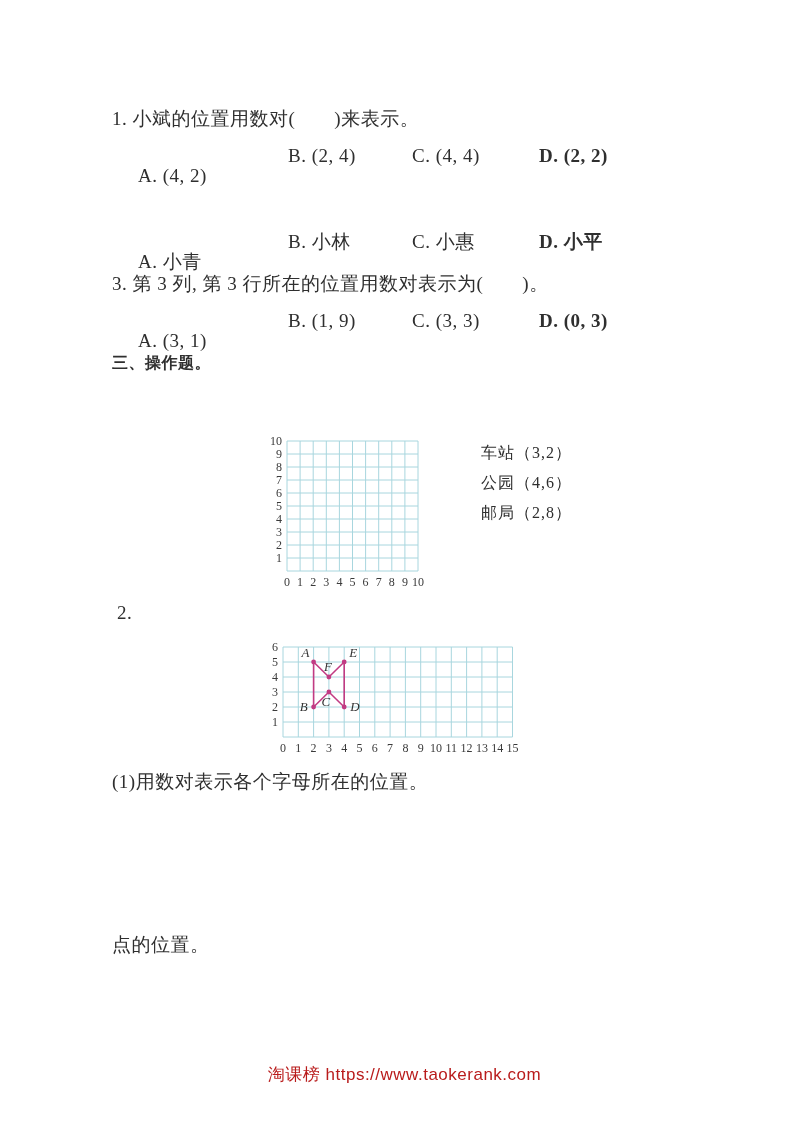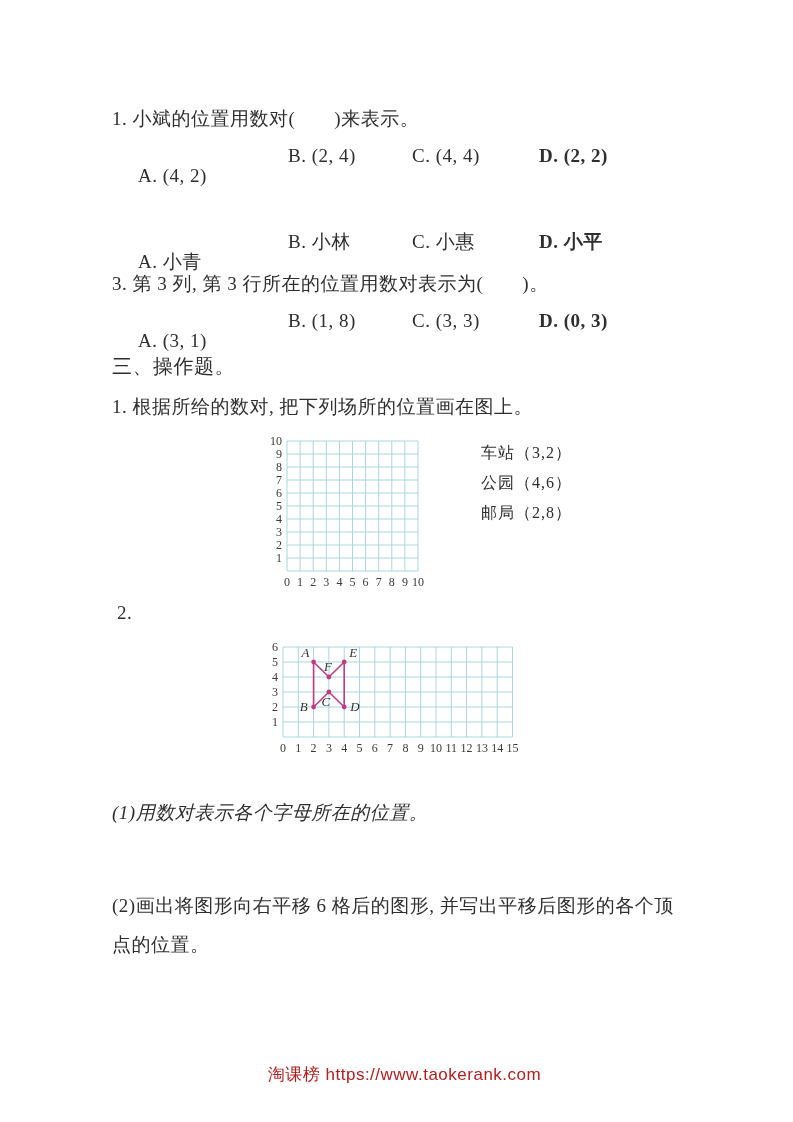--- a/index.html
+++ b/index.html
@@ -10,21 +10,21 @@
     color:#2f2f2f;
     position:relative;
     overflow:hidden;
   }
   .page{position:absolute;left:0;top:0;width:793px;height:1122px;background:#fff;}
   .line{position:absolute;font-size:19px;white-space:nowrap;letter-spacing:0.5px;}
   .qtext{left:112px;}
   .opt-row{position:absolute;left:0;top:0;width:793px;height:26px;}
   .opt{position:absolute;font-size:19px;white-space:nowrap;letter-spacing:0.5px;}
   .opt.a{left:138px;margin-top:20px;} .opt.b{left:288px;} .opt.c{left:412px;} .opt.d{left:539px;font-weight:bold;}
-  .section-title{left:112px;font-weight:normal;font-size:20px;}
+  .section-title{left:112px;font-weight:bold;font-size:16px;}
   .legend{position:absolute;left:445px;top:438px;font-size:16px;line-height:30px;letter-spacing:1px;margin-left:36px;}
   .chart-svg{position:absolute;}
   .task2-label{left:117px;}
   .footer{
     position:absolute;left:0;top:1063px;width:793px;text-align:center;
     font-family:"Liberation Sans","DejaVu Sans",sans-serif;
     font-size:17px;letter-spacing:0.5px;
   }
 </style>
 </head>
@@ -43,28 +43,27 @@
   <div class="opt-row" style="top:229px;">
     <span class="opt a">A. 小青</span>
     <span class="opt b">B. 小林</span>
     <span class="opt c">C. 小惠</span>
     <span class="opt d">D. 小平</span>
   </div>
 
   <div class="line qtext" style="top:271px;">3. 第 3 列, 第 3 行所在的位置用数对表示为(　　)。</div>
   <div class="opt-row" style="top:310px;padding-left:48px;">
     <span class="opt a">A. (3, 1)</span>
-    <span class="opt b">B. (1, 8)</span>
+    <span class="opt b">B. (1, 9)</span>
     <span class="opt c">C. (3, 3)</span>
     <span class="opt d">D. (0, 3)</span>
   </div>
 
   <div class="line section-title" style="top:353px;">三、操作题。</div>
 
-  <div class="line qtext" style="top:394px;">1. 根据所给的数对, 把下列场所的位置画在图上。</div>
 
   <svg class="chart-svg" style="left:250px;top:432px;" width="200" height="160">
       <line x1="37" y1="9" x2="37" y2="139" stroke="#a8d6de" stroke-width="1"></line>
       <line x1="50.1" y1="9" x2="50.1" y2="139" stroke="#a8d6de" stroke-width="1"></line>
       <line x1="63.2" y1="9" x2="63.2" y2="139" stroke="#a8d6de" stroke-width="1"></line>
       <line x1="76.3" y1="9" x2="76.3" y2="139" stroke="#a8d6de" stroke-width="1"></line>
       <line x1="89.4" y1="9" x2="89.4" y2="139" stroke="#a8d6de" stroke-width="1"></line>
       <line x1="102.5" y1="9" x2="102.5" y2="139" stroke="#a8d6de" stroke-width="1"></line>
       <line x1="115.6" y1="9" x2="115.6" y2="139" stroke="#a8d6de" stroke-width="1"></line>
       <line x1="128.7" y1="9" x2="128.7" y2="139" stroke="#a8d6de" stroke-width="1"></line>
@@ -172,19 +171,18 @@
       <circle cx="80.9" cy="39" r="2.4" fill="#c23b83"></circle>
       <text x="79.9" y="33" text-anchor="middle" font-size="13" font-style="italic" fill="#333">F</text>
       <circle cx="65.6" cy="69" r="2.4" fill="#c23b83"></circle>
       <text x="59.599999999999994" y="73" text-anchor="end" font-size="13" font-style="italic" fill="#333">B</text>
       <circle cx="80.9" cy="54" r="2.4" fill="#c23b83"></circle>
       <text x="77.9" y="68" text-anchor="middle" font-size="13" font-style="italic" fill="#333">C</text>
       <circle cx="96.2" cy="69" r="2.4" fill="#c23b83"></circle>
       <text x="102.2" y="73" text-anchor="start" font-size="13" font-style="italic" fill="#333">D</text>
     </svg>
 
-  <div class="line qtext" style="top:800px;font-style:italic;">(1)用数对表示各个字母所在的位置。</div>
-  <div class="line qtext" style="top:893px;">(2)画出将图形向右平移 6 格后的图形, 并写出平移后图形的各个顶</div>
+  <div class="line qtext" style="top:769px;">(1)用数对表示各个字母所在的位置。</div>
   <div class="line qtext" style="top:932px;">点的位置。</div>
 
   <div class="footer" style="color: #b91c1c; padding-left: 8px;">淘课榜 https://www.taokerank.com</div>
 
 </div>
 
 </body></html>

